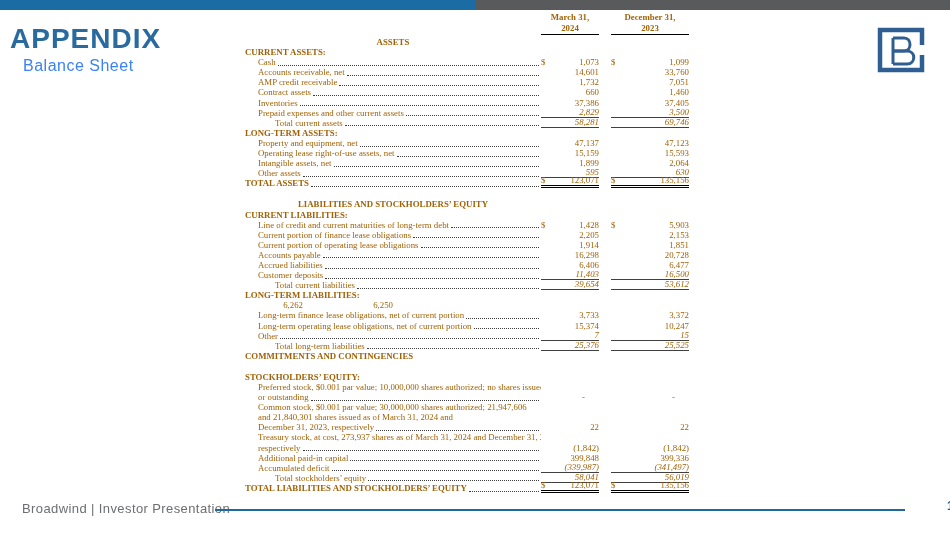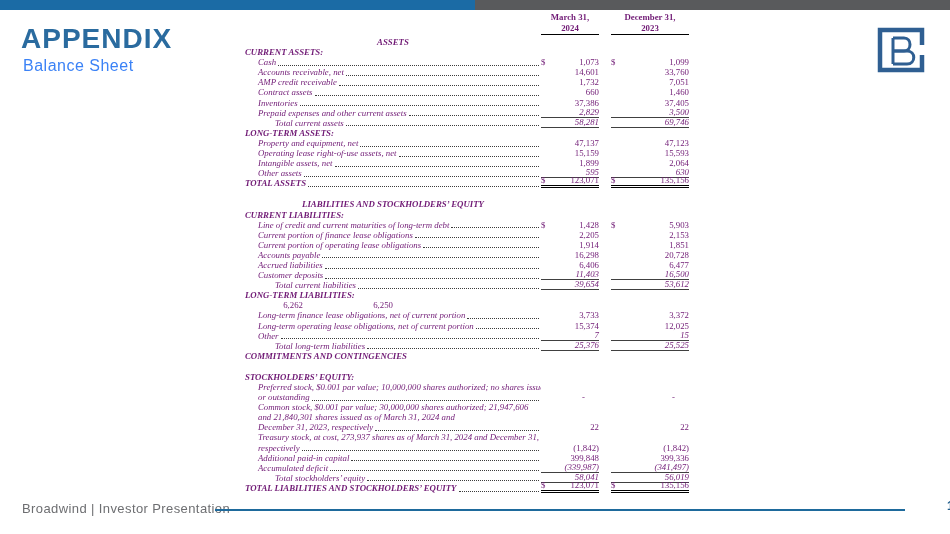--- a/index.html
+++ b/index.html
@@ -6,45 +6,45 @@
   .slide{
     position:relative;width:950px;height:534px;background:#ffffff;
     overflow:hidden;font-family:"Liberation Serif",serif;
   }
   
   .topbar{position:absolute;left:0;top:0;width:950px;height:10px;display:flex;}
   .topbar-left{width:50%;height:100%;background:#1B6BA5;}
   .topbar-right{width:50%;height:100%;background:#595A5C;}
   
   .title{
-    position:absolute;left:21px;top:23px;
+    position:absolute;left:10px;top:23px;
     font-family:"Liberation Sans",sans-serif;font-weight:800;font-size:28px;
     letter-spacing:1px;color:#2A6B9F;
   }
   .subtitle{
     position:absolute;left:23px;top:57px;
     font-family:"Liberation Sans",sans-serif;font-weight:500;font-size:16px;
     letter-spacing:.5px;color:#3b82f6;
   }
   
   .logo{position:absolute;left:876px;top:26px;width:50px;height:50px;}
   
-  .sheet{position:absolute;left:245px;top:12px;width:444px;color:#701a75;}
+  .sheet{position:absolute;left:245px;top:12px;width:444px;color:#a16207;}
   .head-row{display:flex;margin-bottom:2px;}
   .head-spacer{flex:1;}
   .head-cell{
     width:58px;text-align:center;font-weight:bold;font-size:8.8px;line-height:10.5px;
     border-bottom:1px solid #000;padding-bottom:1px;
   }
   .head-cell.h2{width:78px;}
   .head-gap{width:12px;}
   .head-cell span{display:block;}
   .row{display:flex;align-items:flex-end;height:10.1px;line-height:10.1px;font-size:8.8px;}
   .row.blank{height:11px;}
-  .lbl{flex:1;display:flex;min-width:0;overflow:hidden;white-space:nowrap;align-items:flex-end;font-style:italic;}
+  .lbl{flex:1;display:flex;min-width:0;overflow:hidden;white-space:nowrap;align-items:flex-end;}
   .row.center .lbl{justify-content:center;}
   .row.item .lbl,.row.wrap .lbl{padding-left:13px;}
   .row.tot .lbl{padding-left:30px;}
   .row.sec .txt,.row.bigtot .txt,.row.center .txt{font-weight:bold;}
   .leader{flex:1;border-bottom:1px dotted #3c3c3c;margin:0 2px 1.5px 2px;min-width:4px;}
   .cell{width:58px;display:flex;align-items:flex-end;}
   .cell.c2{width:78px;}
   .gap{width:12px;}
   .cell .d{text-align:left;}
   .cell .n{flex:1;text-align:right;}
@@ -499,21 +499,21 @@
             <span class="txt">Long-term operating lease obligations, net of current portion</span>
             <span class="leader"></span>
           </div>
           <div class="cell c1">
             <span class="d"></span>
             <span class="n">15,374</span>
           </div>
           <div class="gap"></div>
           <div class="cell c2">
             <span class="d"></span>
-            <span class="n">12,025</span>
+            <span class="n">10,247</span>
           </div>
         </div>
         <div class="row item rule-single">
           <div class="lbl">
             <span class="txt">Other</span>
             <span class="leader"></span>
           </div>
           <div class="cell c1">
             <span class="d"></span>
             <span class="n">7</span>

